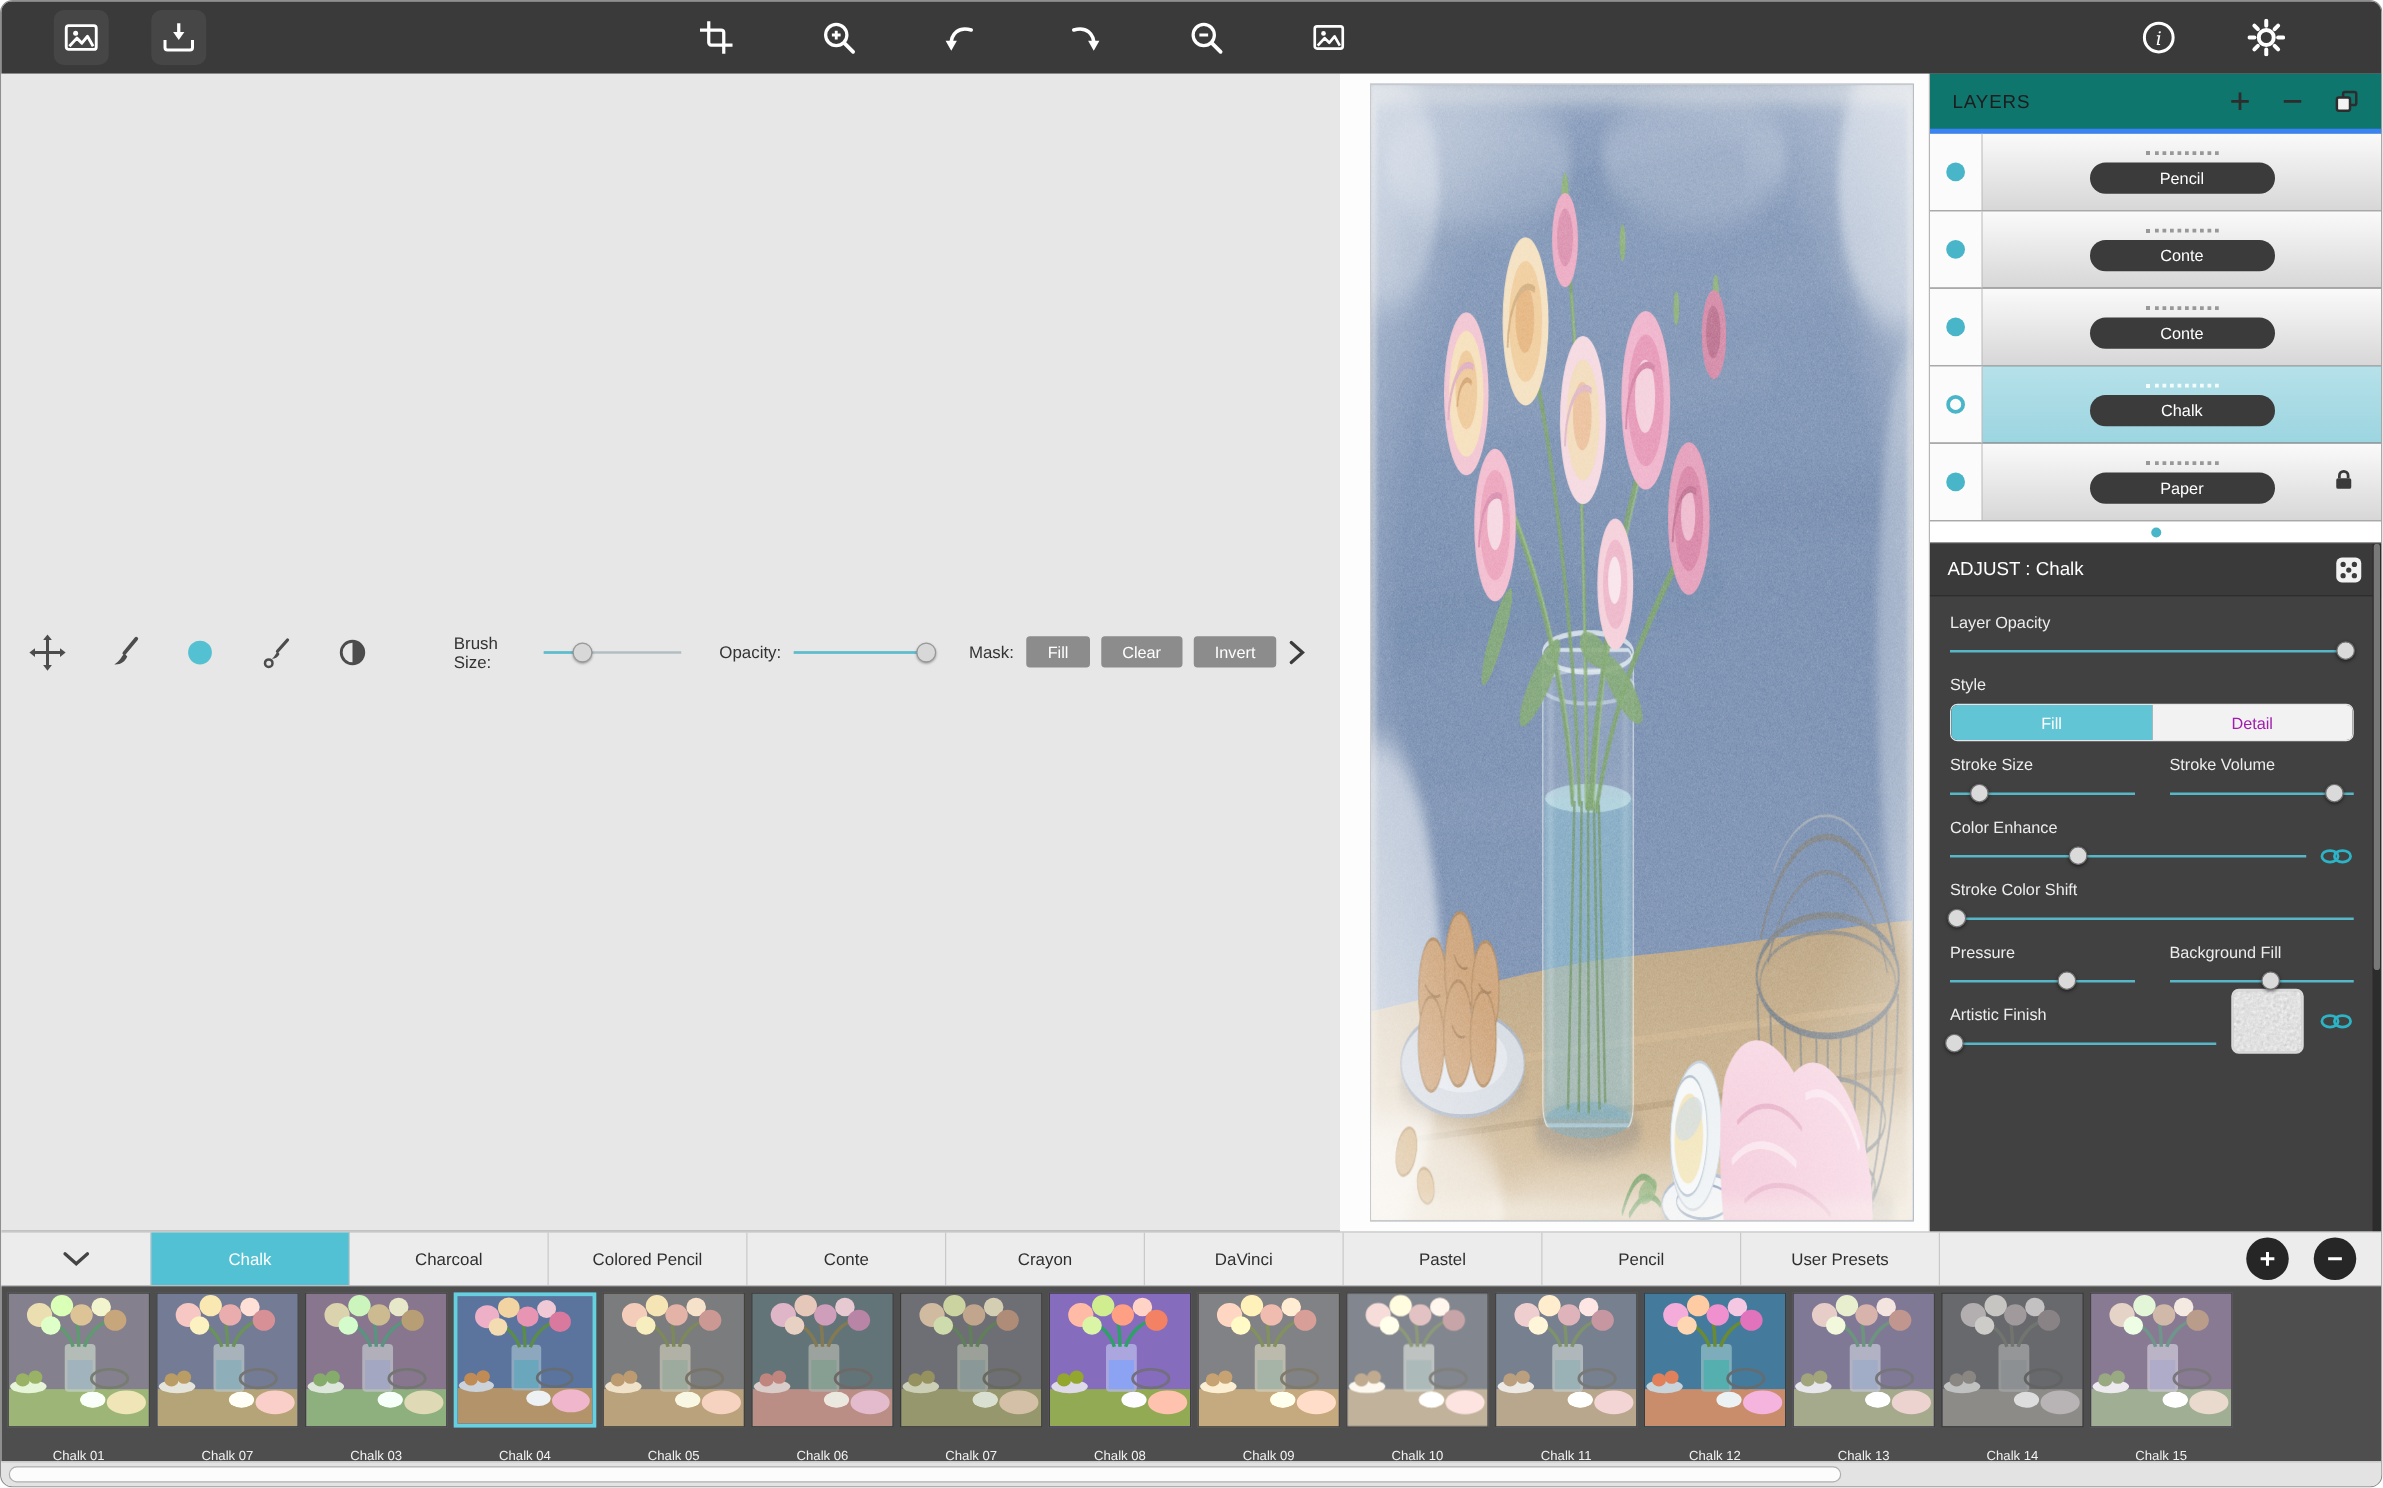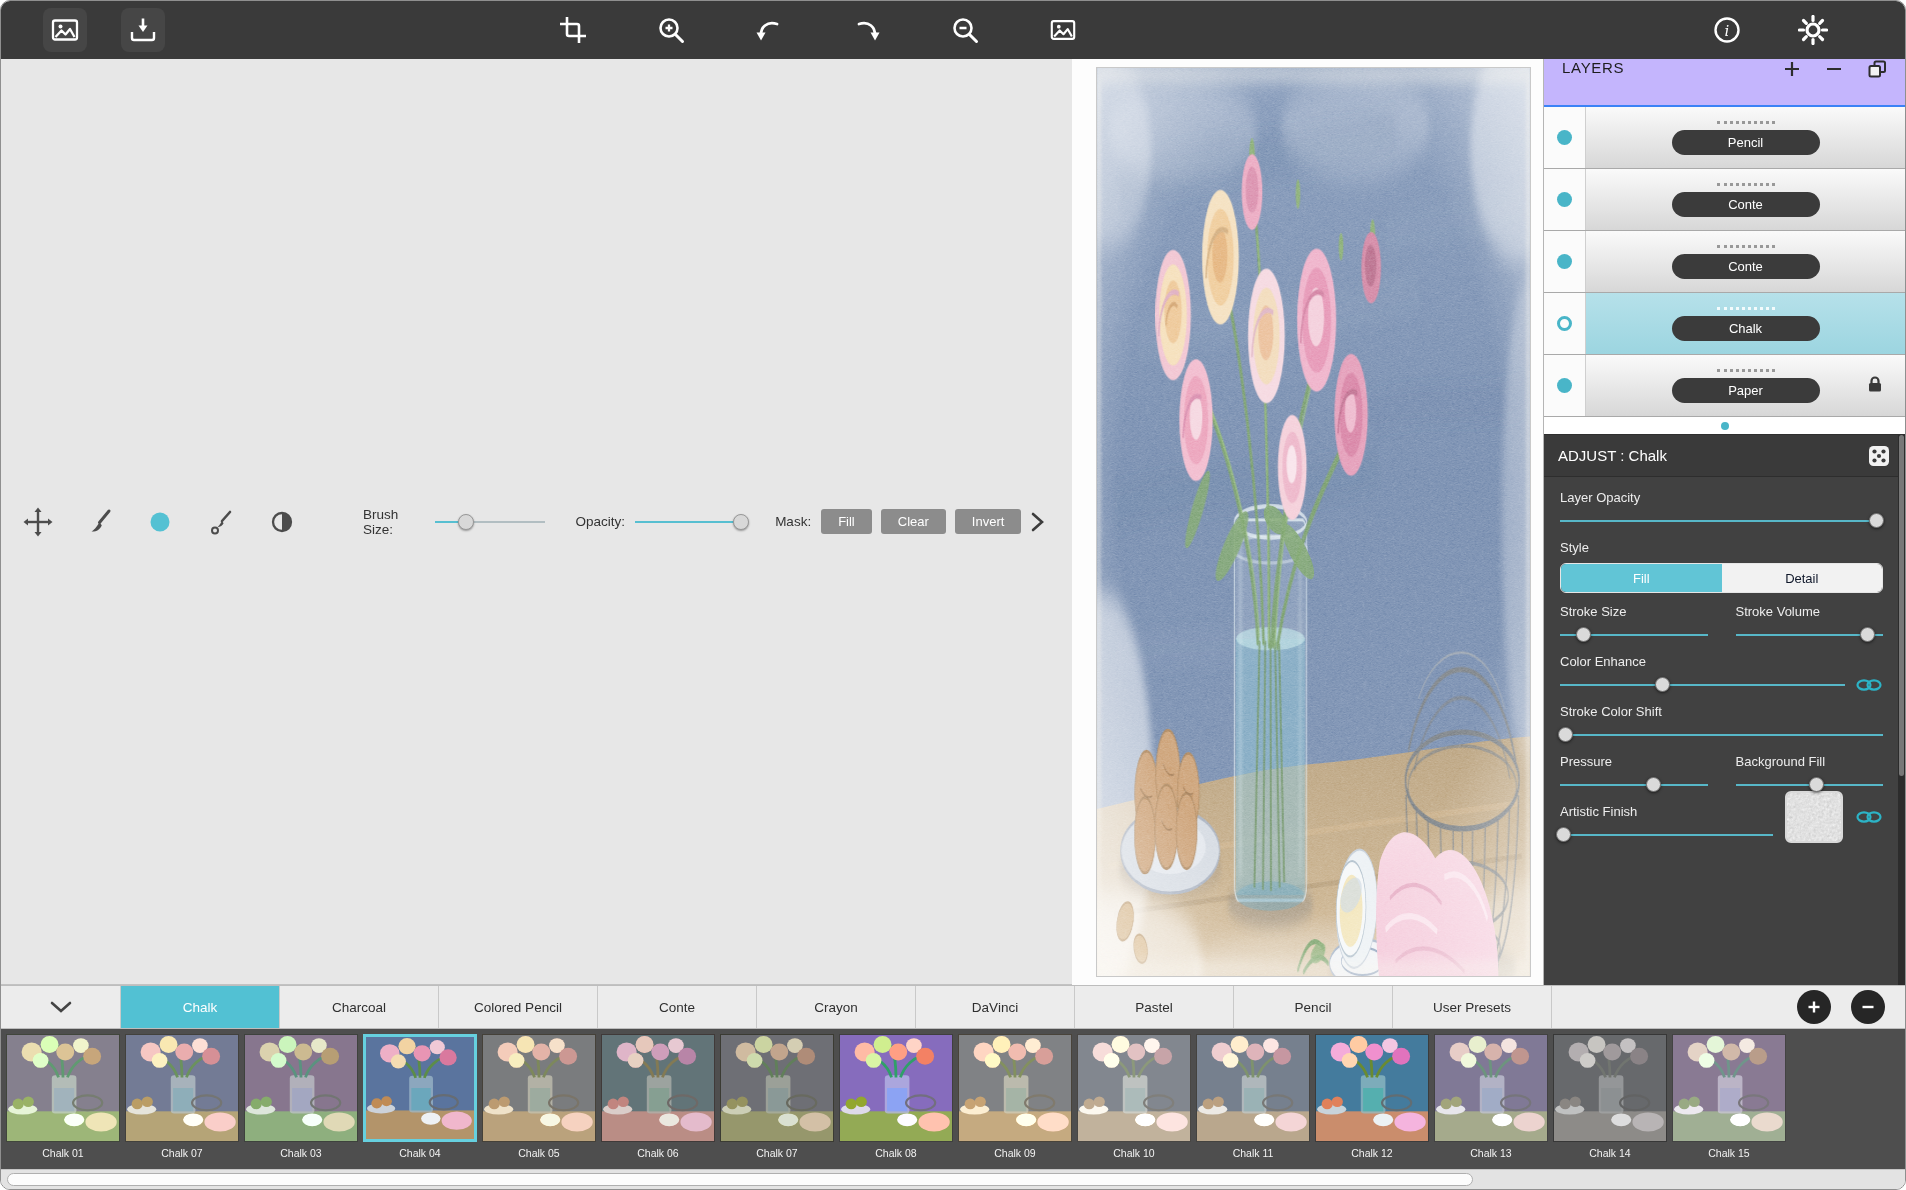--- a/index.html
+++ b/index.html
@@ -28,21 +28,21 @@
   .mask-group{display:flex;gap:9px;margin-left:10px}
   .mask-btn{background:#8c8c8c;color:#fff;font-size:13px;padding:5px 17px;border:none;border-radius:3px;cursor:pointer}
   .spacer{flex:1}
 
   
   .canvas-area{flex:1;position:relative;background:#fdfdfd;padding:8px 12px 8px 24px;min-height:0}
   .painting{width:100%;height:100%;display:block;border:1px solid #c9c9c9;background:#5d77a0}
 
   
   .right-col{flex:0 0 362px;display:flex;flex-direction:column;border-left:1px solid #b5b5b5;background:#414141;min-height:0}
-  .layers-header{flex:0 0 48px;background:#c4b5fd;border-bottom:2px solid #3b82f6;display:flex;align-items:flex-start;padding:0 18px}
+  .layers-header{flex:0 0 48px;background:#0f766e;border-bottom:4px solid #3b82f6;display:flex;align-items:center;padding:0 18px}
   .layers-title{font-size:15px;color:#1d1d1d;letter-spacing:.7px}
   .lh-icons{margin-left:auto;display:flex;gap:24px;align-items:center}
   .lh-btn{border:none;background:transparent;display:flex;align-items:center;cursor:pointer}
 
   .layer-row{flex:0 0 62px;display:flex;border-bottom:1px solid #a9a9a9;cursor:pointer}
   .vis-cell{width:42px;background:#fbfbfb;border-right:1px solid #cfcfcf;display:flex;align-items:center;justify-content:center;cursor:pointer}
   .vis-dot{width:15px;height:15px;border-radius:50%;background:#49b5c8}
   .vis-dot.ring{background:transparent;border:3px solid #49b5c8}
   .layer-body{flex:1;position:relative;display:flex;flex-direction:column;align-items:center;justify-content:center;background:linear-gradient(#fafafa,#d7d7d7)}
   .layer-row.selected .layer-body{background:linear-gradient(#b6e1ea,#9cd5e0)}
@@ -58,21 +58,21 @@
   .adjust-header{height:42px;background:#3a3a3a;border-bottom:1px solid #2d2d2d;display:flex;align-items:center;padding:0 14px;color:#fff;font-size:15px}
   .dice-btn{margin-left:auto;border:none;background:transparent;cursor:pointer;display:flex}
   .adjust-body{padding:13px 22px 10px 16px;display:flex;flex-direction:column;gap:11px}
   .ctl-label{font-size:13px;color:#ededed;margin-bottom:8px}
   .dslider{--val:50%;position:relative;height:16px;cursor:pointer}
   .dslider .track{position:absolute;left:0;right:0;top:7px;height:2px;background:#57b7c8}
   .dslider .knob{position:absolute;top:0;left:calc(var(--val) - 8px);width:15px;height:15px;border-radius:50%;background:#dadada;border:1px solid #6f6f6f;box-shadow:0 1px 3px rgba(0,0,0,.55)}
   .ctl-row{display:flex;gap:28px}
   .ctl-row .ctl{flex:1}
   .segmented{display:flex;height:30px;border-radius:6px;overflow:hidden;border:1px solid #e6e6e6}
-  .seg{flex:1;border:none;font-size:13px;background:#f2f2f2;color:#0f172a;cursor:pointer}
+  .seg{flex:1;border:none;font-size:13px;background:#f2f2f2;color:#a21caf;cursor:pointer}
   .seg.selected{background:#61c5d6;color:#fff}
   .inline{display:flex;align-items:center;gap:10px}
   .inline .dslider{flex:1}
   .af-row{display:flex;align-items:flex-end;gap:12px}
   .af-left{flex:1}
   .af-thumb{width:58px;height:52px;border:2px solid #d9d9d9;border-radius:6px;display:block;margin-top:-30px;background:#c4c4c4;cursor:pointer}
   .vscroll{position:absolute;right:0;top:0;bottom:0;width:7px;background:#2c2c2c}
   .vthumb{position:absolute;top:0;left:1px;width:5px;height:62%;background:#787878;border-radius:3px;cursor:pointer}
 
   
@@ -80,21 +80,21 @@
   .collapse-presets{width:120px;display:flex;align-items:center;justify-content:center;border-right:1px solid #c9c9c9;background:transparent;border-top:none;border-bottom:none;border-left:none;cursor:pointer}
   .ptab{flex:0 0 159px;display:flex;align-items:center;justify-content:center;font-size:13.5px;color:#2f2f2f;border:none;border-right:1px solid #c9c9c9;background:transparent;cursor:pointer}
   .ptab.selected{background:#52c1d3;color:#fff}
   .round-btn{width:34px;height:34px;border-radius:50%;background:#262626;align-self:center;display:flex;align-items:center;justify-content:center;border:none;margin-right:20px;cursor:pointer}
 
   
   .preset-strip{flex:0 0 140px;background:#4e4e4e;display:flex;padding:5px 0 0 5px;overflow:hidden}
   .pcell{width:114px;margin-right:5px;flex:0 0 auto;cursor:pointer}
   .pthumb{width:114px;height:108px;display:block;border:1px solid #3c3c3c;background:#5a749e}
   .pcell.selected .pthumb{border:3px solid #66d0df}
-  .plabel{font-size:10.5px;color:#f3f3f3;text-align:center;margin-top:5px}
+  .plabel{font-size:10.5px;color:#f3f3f3;text-align:center;margin-top:17px}
   .f1{filter:sepia(.45) hue-rotate(45deg) saturate(1.05) brightness(1.04)}
   .f2{filter:sepia(.25) hue-rotate(10deg) saturate(.9) brightness(1.03)}
   .f3{filter:sepia(.3) hue-rotate(60deg) saturate(.85) brightness(1.02)}
   .f5{filter:sepia(.55) saturate(.95) brightness(.97)}
   .f6{filter:sepia(.35) hue-rotate(-35deg) saturate(.85) brightness(.92)}
   .f7{filter:sepia(.5) hue-rotate(25deg) saturate(.9) brightness(.88)}
   .f8{filter:hue-rotate(40deg) saturate(1.35) brightness(1.05)}
   .f9{filter:sepia(.55) brightness(1.02)}
   .f10{filter:saturate(.35) sepia(.18) brightness(1.14)}
   .f11{filter:saturate(.5) brightness(1.08) sepia(.15)}

